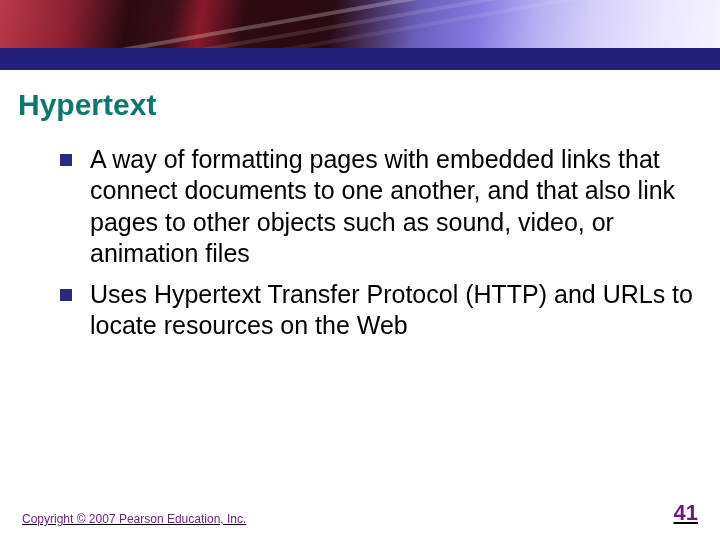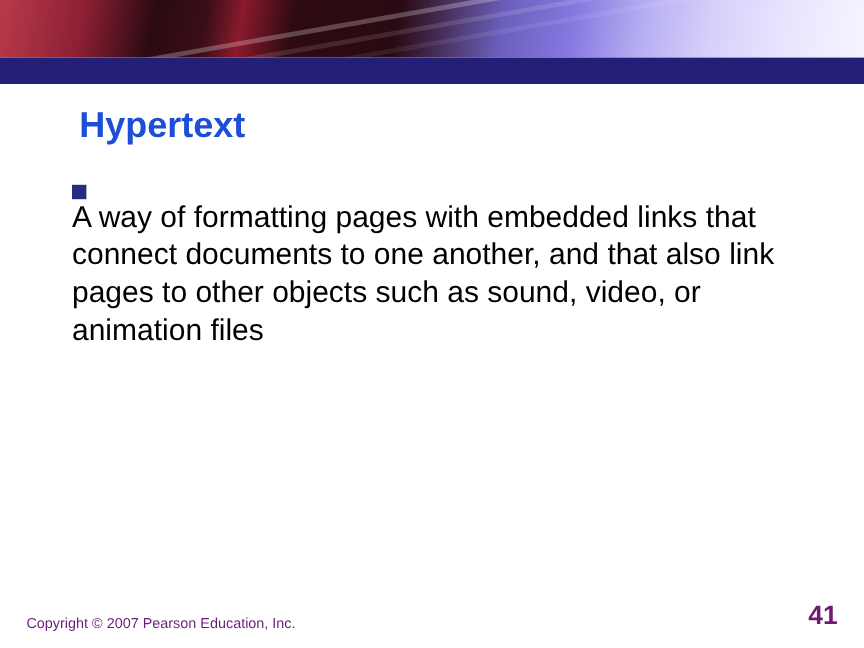--- a/index.html
+++ b/index.html
@@ -38,33 +38,31 @@
   }
   .banner .stripe {
     position: absolute;
     top: 48px; left: 0; right: 0; height: 22px;
     background: #231f77;
   }
   .title-area {
     padding: 18px 18px 4px 18px;
   }
   .title {
-    color: #1d4ed8;
+    color: #0f766e;
     font-size: 30px;
     font-weight: bold;
-    margin-left: 48px;
   }
   .content {
     padding: 18px 24px 0 60px;
   }
   .bullet-row {
     display: flex;
     align-items: flex-start;
     margin-bottom: 10px;
-    flex-direction: column;
   }
   .square {
     flex: 0 0 auto;
     width: 12px;
     height: 12px;
     background: #2a2a80;
     margin-top: 10px;
     margin-right: 18px;
   }
   .bullet-text {
@@ -74,20 +72,21 @@
   }
   .footer {
     position: absolute;
     bottom: 14px;
     left: 0;
     right: 0;
     padding: 0 22px;
     display: flex;
     justify-content: space-between;
     align-items: flex-end;
+    text-decoration: underline;
   }
   .copyright {
     color: #6b1f7a;
     font-size: 12px;
   }
   .pagenum {
     color: #701a75;
     font-size: 22px;
     font-weight: bold;
   }
@@ -102,18 +101,22 @@
 
 <div class="title-area">
   <div class="title">Hypertext</div>
 </div>
 
 <div class="content">
   <div class="bullet-row">
     <div class="square"></div>
     <div class="bullet-text">A way of formatting pages with embedded links that connect documents to one another, and that also link pages to other objects such as sound, video, or animation files</div>
   </div>
+  <div class="bullet-row">
+    <div class="square"></div>
+    <div class="bullet-text">Uses Hypertext Transfer Protocol (HTTP) and URLs to locate resources on the Web</div>
+  </div>
 </div>
 
 <div class="footer">
   <div class="copyright">Copyright © 2007 Pearson Education, Inc.</div>
   <div class="pagenum">41</div>
 </div>
 
 </body></html>

